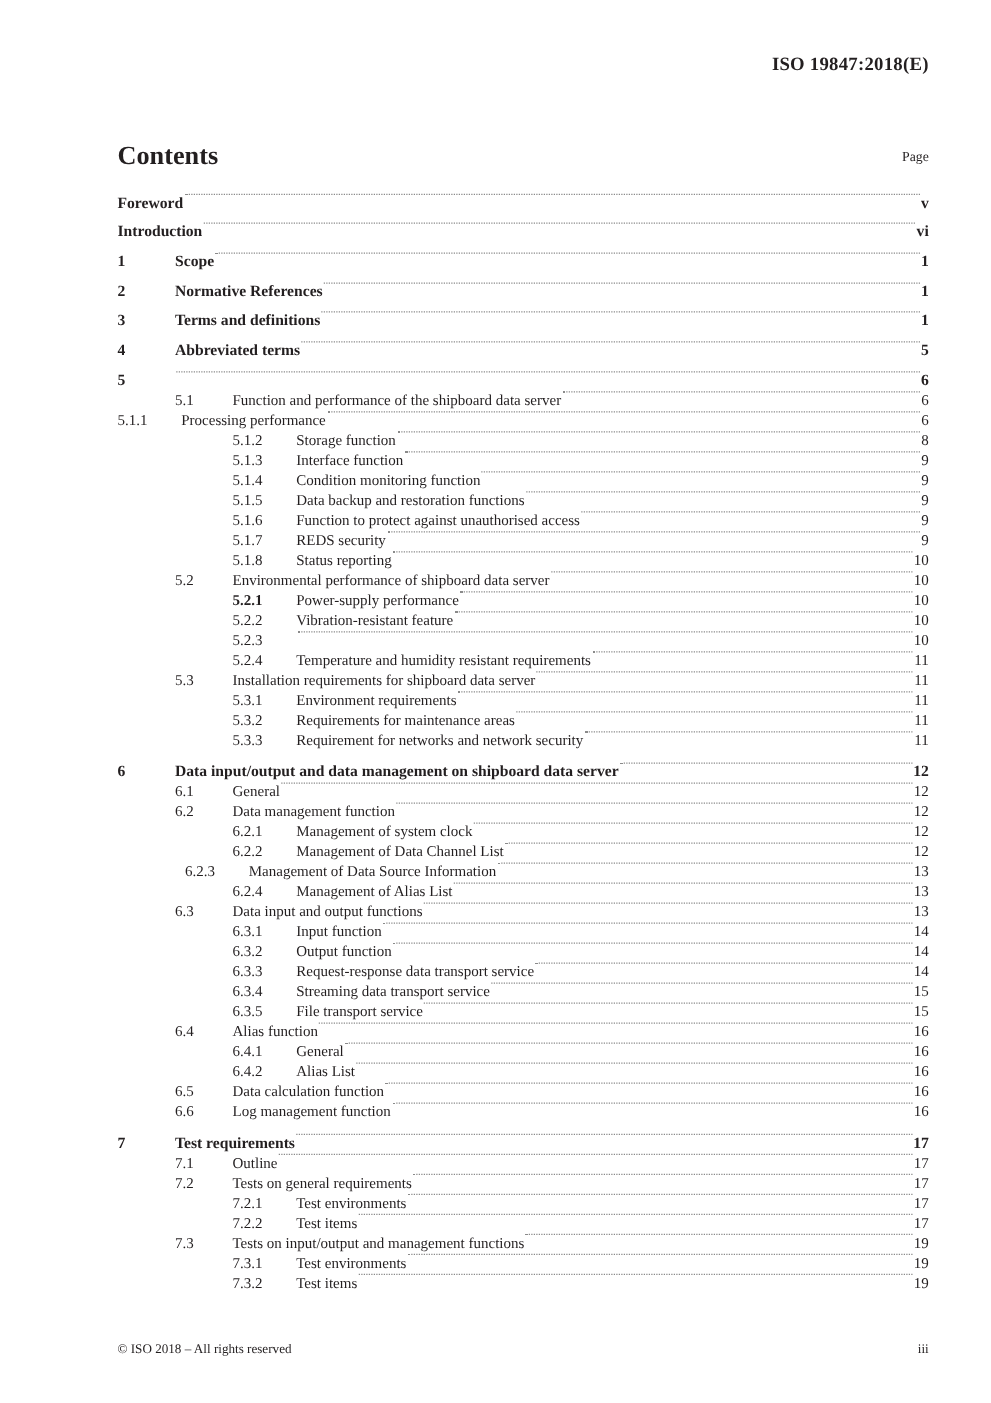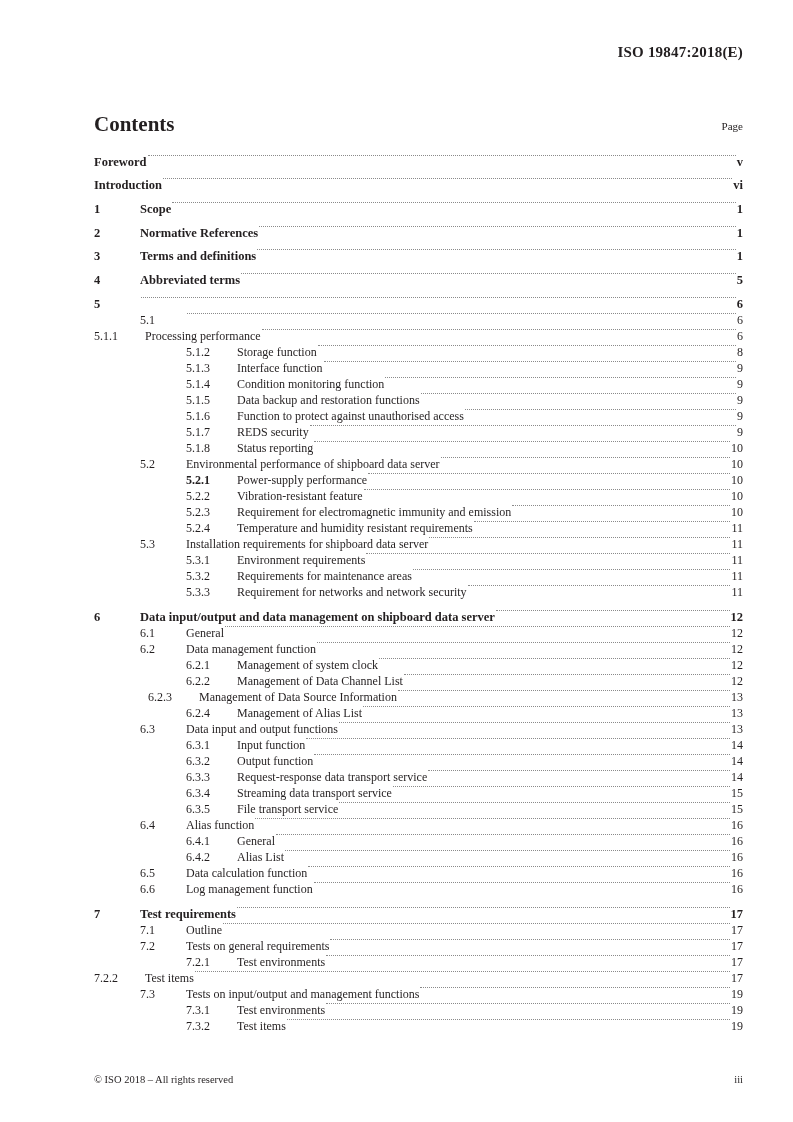--- a/index.html
+++ b/index.html
@@ -72,20 +72,21 @@
       <span class="dots"></span>
       <span class="pg">5</span>
     </div>
     <div class="entry l0" style="top: 142px;">
       <span class="num" style="margin-left: 0px; width: 46px;">5</span>
       <span class="dots"></span>
       <span class="pg">6</span>
     </div>
     <div class="entry l1" style="top: 158px;">
       <span class="num" style="margin-left: 46px; width: 46px;">5.1</span>
+      <span class="text">Function and performance of the shipboard data server</span>
       <span class="dots"></span>
       <span class="pg">6</span>
     </div>
     <div class="entry l2" style="top: 174px;">
       <span class="num" style="width: 51px;">5.1.1</span>
       <span class="text">Processing performance</span>
       <span class="dots"></span>
       <span class="pg">6</span>
     </div>
     <div class="entry l2" style="top: 190px;">
@@ -143,21 +144,20 @@
       <span class="pg">10</span>
     </div>
     <div class="entry l2" style="top: 334px;">
       <span class="num" style="margin-left: 92px; width: 51px;">5.2.2</span>
       <span class="text">Vibration-resistant feature</span>
       <span class="dots"></span>
       <span class="pg">10</span>
     </div>
     <div class="entry l2" style="top: 350px;">
       <span class="num" style="margin-left: 92px; width: 51px;">5.2.3</span>
-      <span class="text">Requirement for electromagnetic immunity and emission</span>
       <span class="dots"></span>
       <span class="pg">10</span>
     </div>
     <div class="entry l2" style="top: 366px;">
       <span class="num" style="margin-left: 92px; width: 51px;">5.2.4</span>
       <span class="text">Temperature and humidity resistant requirements</span>
       <span class="dots"></span>
       <span class="pg">11</span>
     </div>
     <div class="entry l1" style="top: 382px;">
@@ -310,21 +310,21 @@
       <span class="dots"></span>
       <span class="pg">17</span>
     </div>
     <div class="entry l2" style="top: 800px;">
       <span class="num" style="margin-left: 92px; width: 51px;">7.2.1</span>
       <span class="text">Test environments</span>
       <span class="dots"></span>
       <span class="pg">17</span>
     </div>
     <div class="entry l2" style="top: 816px;">
-      <span class="num" style="width: 51px;">7.2.2</span>
+      <span class="num" style="margin-left: 92px; width: 51px;">7.2.2</span>
       <span class="text">Test items</span>
       <span class="dots"></span>
       <span class="pg">17</span>
     </div>
     <div class="entry l1" style="top: 832px;">
       <span class="num" style="margin-left: 46px; width: 46px;">7.3</span>
       <span class="text">Tests on input/output and management functions</span>
       <span class="dots"></span>
       <span class="pg">19</span>
     </div>

